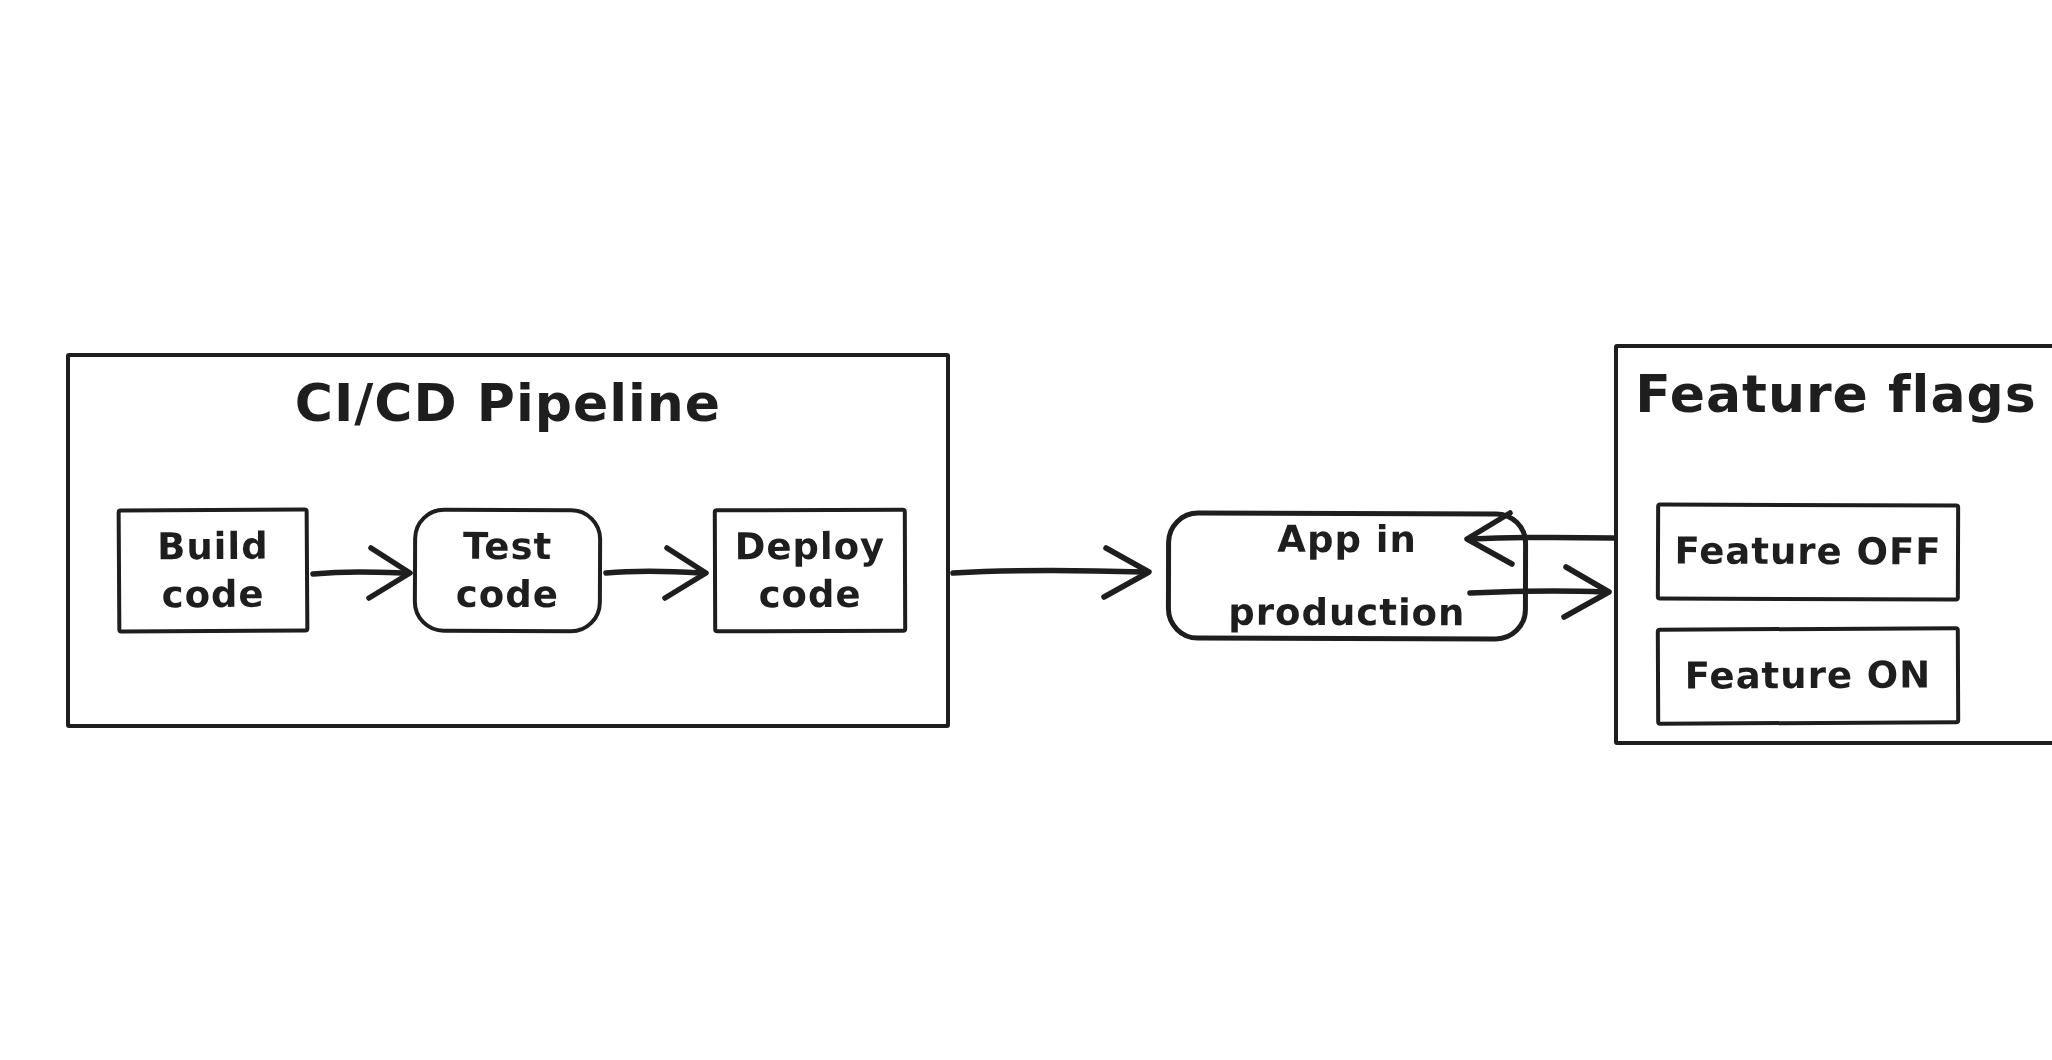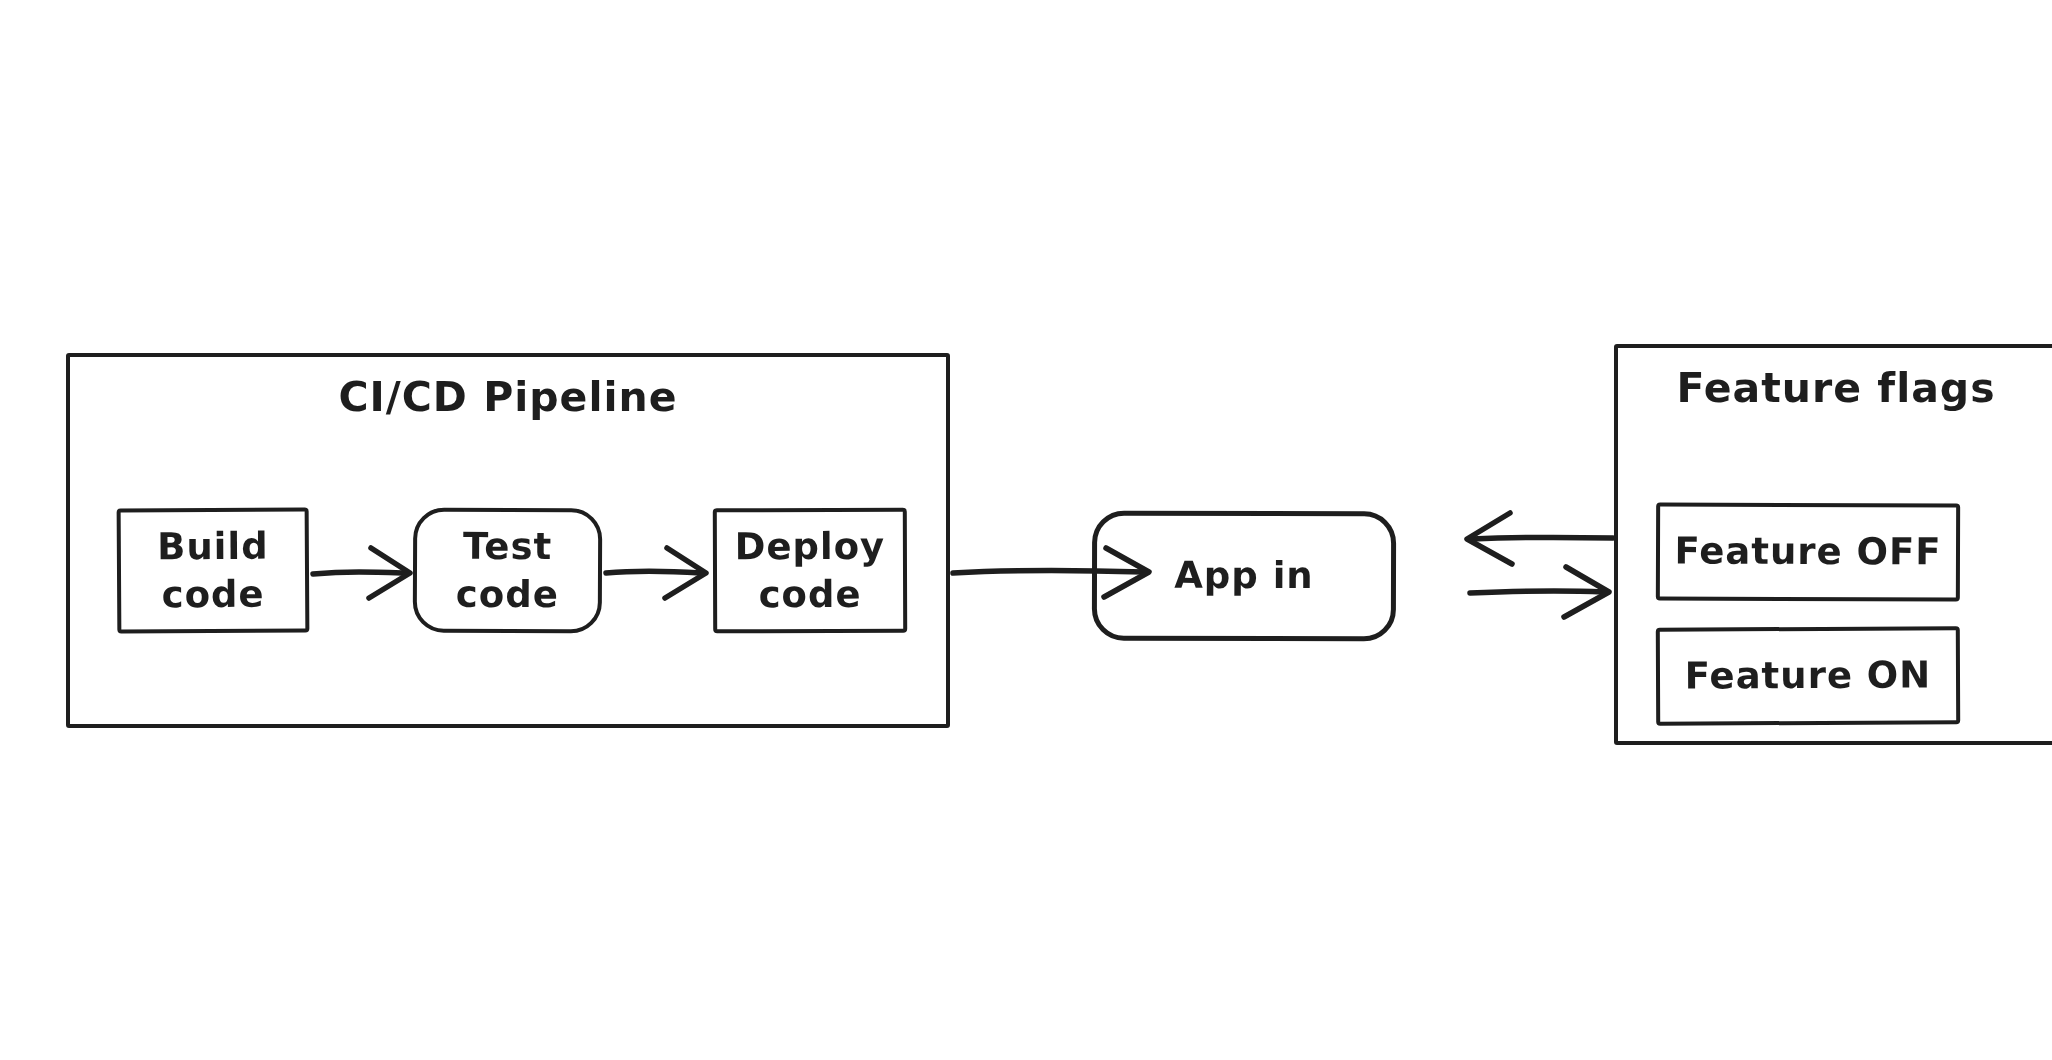--- a/index.html
+++ b/index.html
@@ -33,42 +33,42 @@
     flex-direction: column;
     align-items: center;
     justify-content: center;
     text-align: center;
   }
   .group-title {
     position: absolute;
     left: 0;
     right: 0;
     text-align: center;
-    font-size: 41px;
+    font-size: 52px;
     font-weight: bold;
     letter-spacing: 1px;
     color: #1e1e1e;
     white-space: nowrap;
   }
   .node-label {
     font-size: 37px;
     font-weight: bold;
     line-height: 1.28;
     letter-spacing: 1px;
     color: #1e1e1e;
     white-space: nowrap;
   }
   
   #pipeline-box   { left: 66px;  top: 353px; width: 884px; height: 375px; }
   #pipeline-title { top: 16px; }
   #build-box      { left: 117px; top: 508px; width: 192px; height: 125px; transform: rotate(-0.35deg); }
   #test-box       { left: 413px; top: 508px; width: 189px; height: 125px; transform: rotate(0.25deg); border-radius: 31px; }
   #deploy-box     { left: 713px; top: 508px; width: 194px; height: 125px; transform: rotate(-0.2deg); }
-  #app-box        { left: 1092px; top: 511px; width: 304px; height: 130px;
-                    border-radius: 32px; border-width: 5px; transform: rotate(0.15deg); }
+  #app-box        { left: 1166px; top: 511px; width: 362px; height: 130px;
+                    border-radius: 32px; border-width: 5px; transform: rotate(0.15deg); justify-content: space-between; }
   #ff-box         { left: 1614px; top: 344px; width: 444px; height: 401px; }
   #ff-title       { top: 16px; }
   #ff-off-box     { left: 1656px; top: 503px; width: 304px; height: 98px; transform: rotate(0.2deg); }
   #ff-on-box      { left: 1656px; top: 627px; width: 304px; height: 98px; transform: rotate(-0.25deg); }
   #arrow-layer {
     position: absolute;
     left: 0; top: 0;
     width: 2052px;
     height: 1060px;
     pointer-events: none;
@@ -100,20 +100,21 @@
     <span class="node-label">code</span>
   </div>
 
   <div id="deploy-box" class="sketch-box node-box">
     <span class="node-label">Deploy</span>
     <span class="node-label">code</span>
   </div>
 
   <div id="app-box" class="sketch-box node-box">
     <span class="node-label">App in</span>
+    <span class="node-label">production</span>
   </div>
 
   <div id="ff-box" class="sketch-box group-box">
     <div id="ff-title" class="group-title">Feature flags</div>
   </div>
 
   <div id="ff-off-box" class="sketch-box node-box">
     <span class="node-label">Feature OFF</span>
   </div>
 

